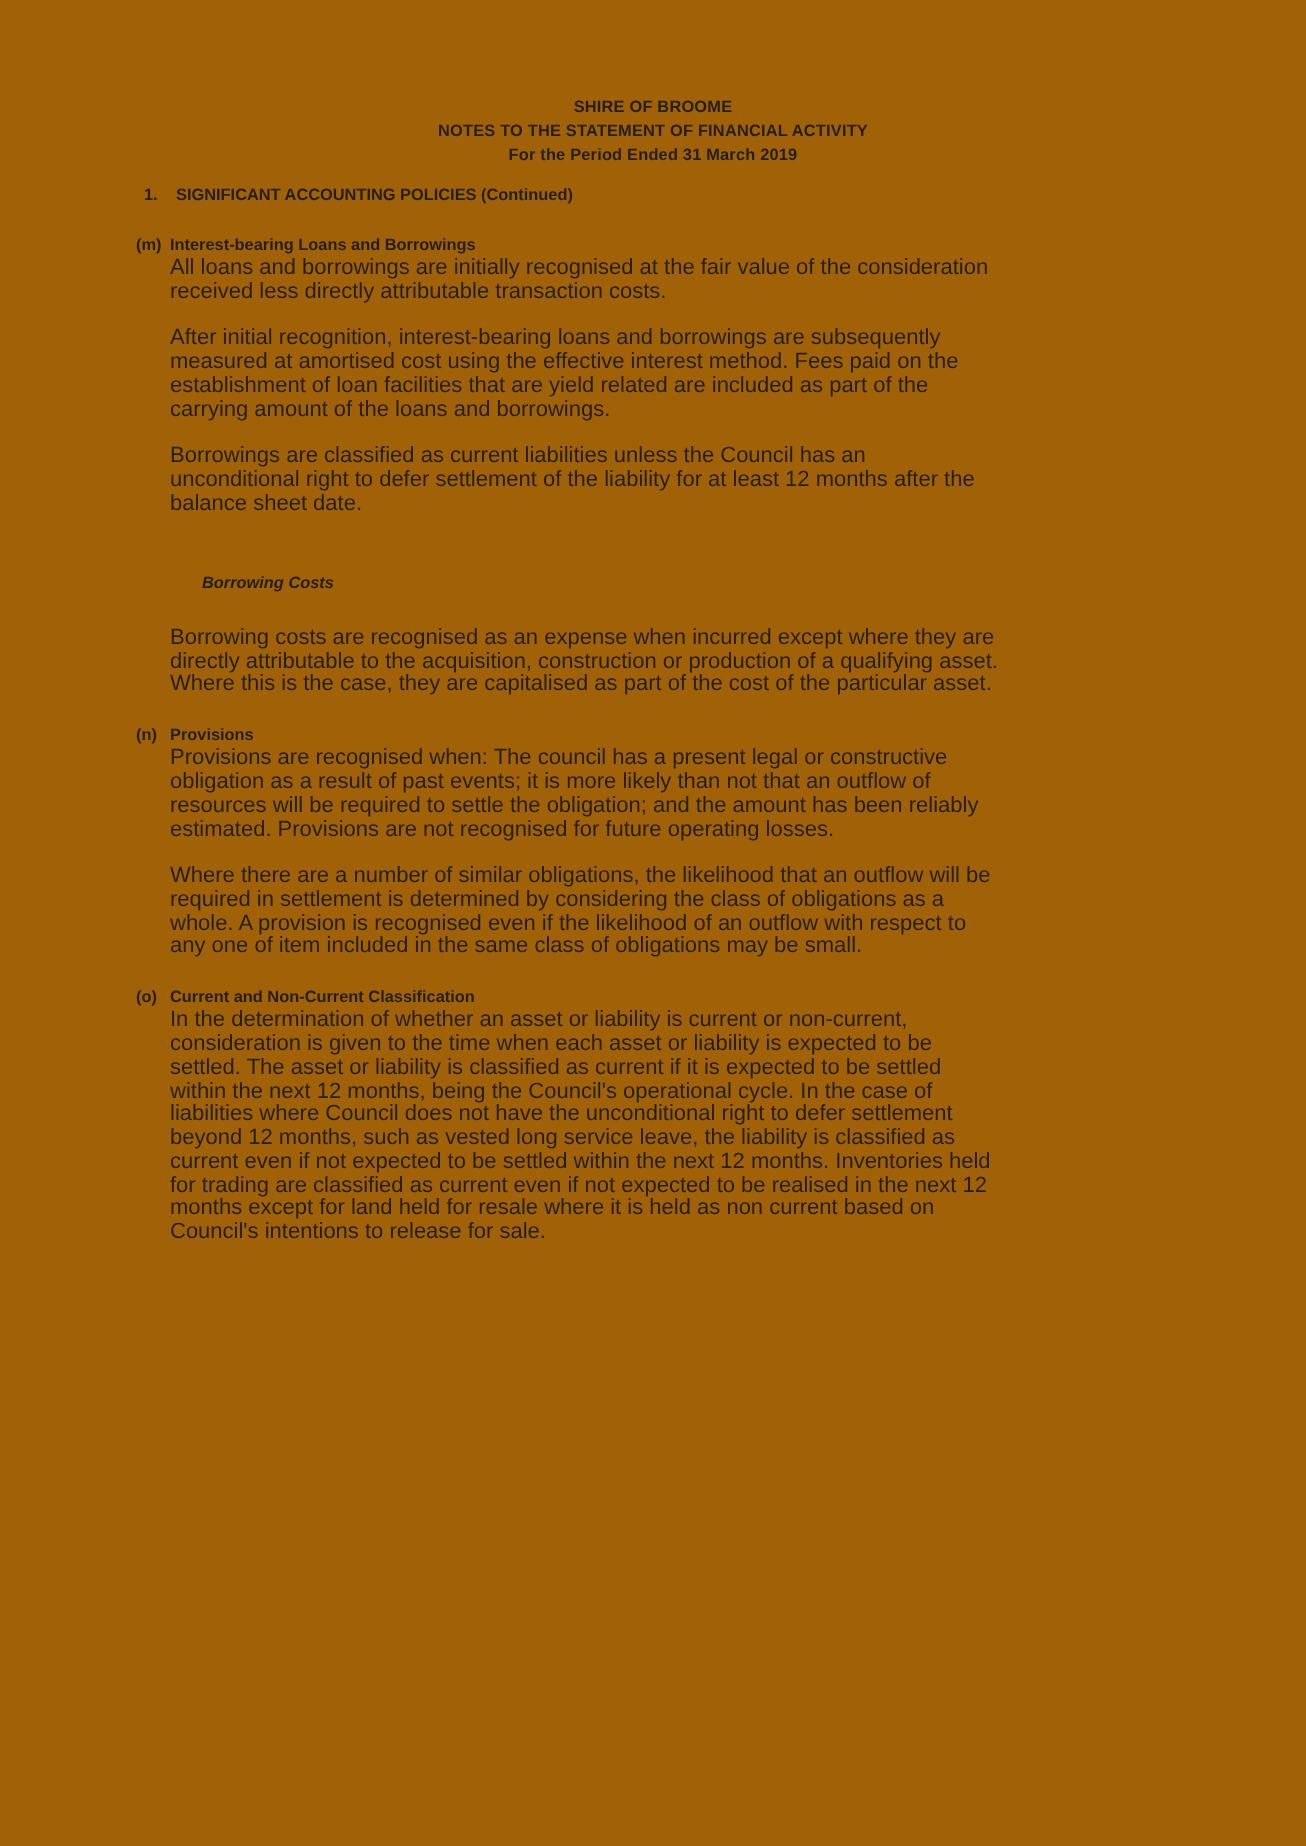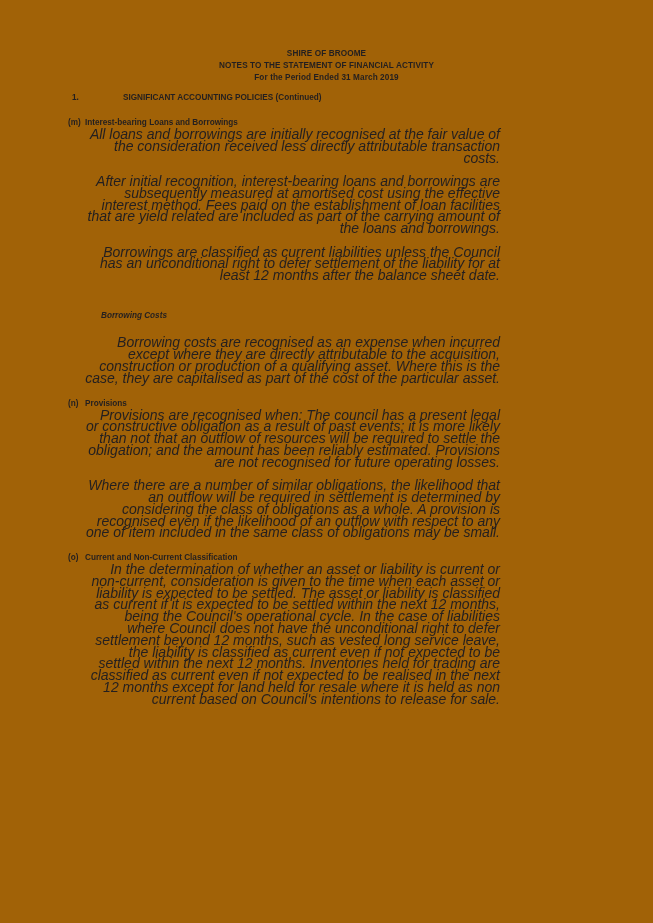--- a/index.html
+++ b/index.html
@@ -49,21 +49,20 @@
     line-height: 12px;
     margin-left: 4px;
     margin-bottom: 13px;
   }
   .note-heading .num {
     width: 16px;
     flex: 0 0 16px;
   }
   .note-heading .txt {
     flex: 1 1 auto;
-    margin-left: 35px;
   }
 
   
   .section {
     margin-bottom: 0;
   }
   .section-head {
     display: flex;
     font-size: 8.2px;
     font-weight: bold;
@@ -75,25 +74,24 @@
   }
   .section-head .title {
     flex: 1 1 auto;
   }
 
   
   .body-block {
     margin-left: 17px;
   }
   .para {
-    font-size: 14px;
+    font-size: 11px;
     line-height: 11.8px;
     margin: 0;
-    text-align: right;
-    font-style: italic;
+    text-align: left;
   }
   .para + .para {
     margin-top: 11.6px;
   }
   .subhead {
     font-size: 8.2px;
     line-height: 11.8px;
     font-weight: bold;
     font-style: italic;
     margin: 16px;

